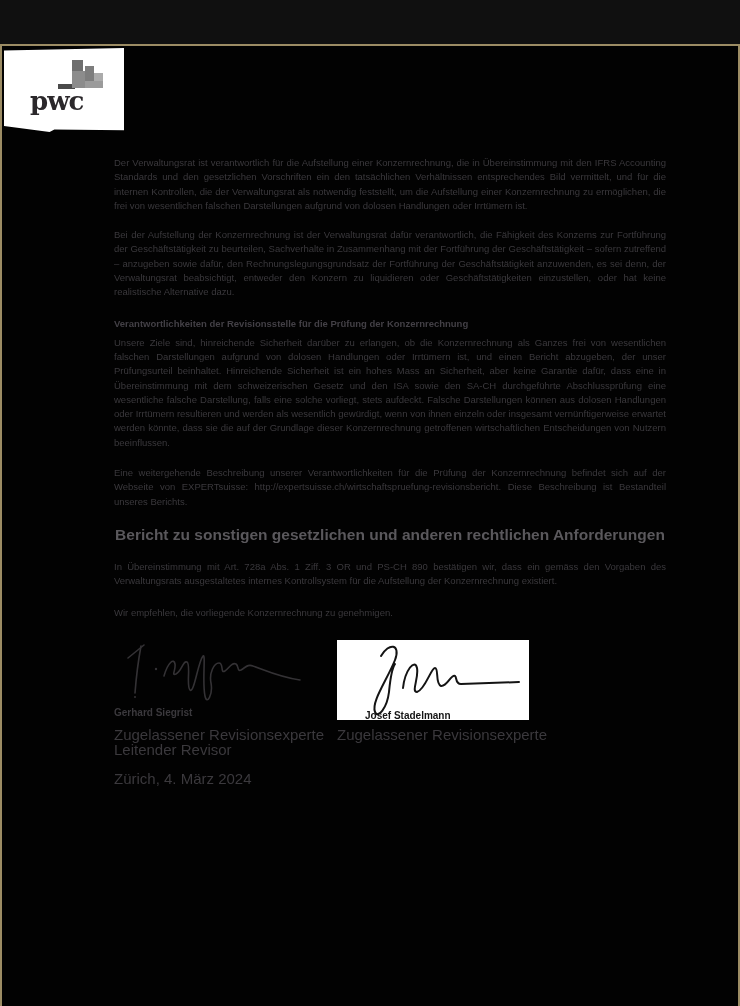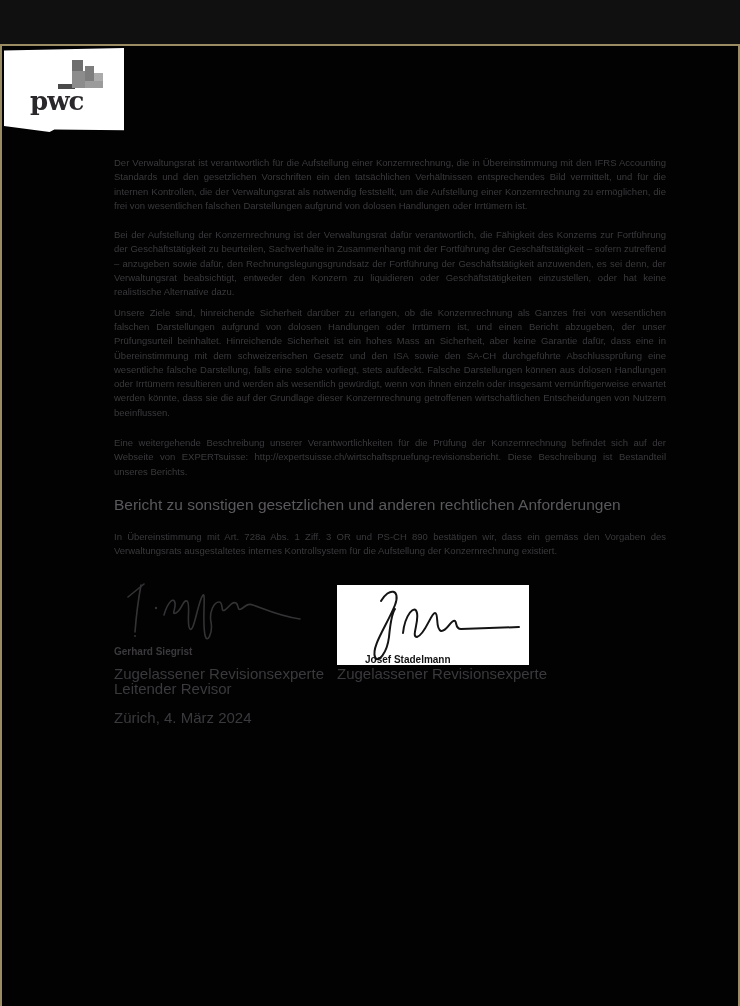--- a/index.html
+++ b/index.html
@@ -33,33 +33,33 @@
     color:var(--body_text,#3b393d);
     font-size:9.5px; line-height:14.3px;
     text-align:justify;
   }
   .content p { margin-top:15px; }
   .content h3 {
     font-size:9.5px; line-height:13px; font-weight:bold;
     color:var(--heading_text,#434046); text-align:left;
   }
   .content h2 {
-    font-size:15.5px; line-height:20px; font-weight:normal;
-    color:var(--big_heading_text,#5a585c); text-align:left;
+    font-size:15.5px; line-height:20px; font-weight:bold;
+    color:var(--big_heading_text,#5a585c); text-align:center;
     margin-top:16px;
   }
   .mt0{margin-top:0 !important;} .mt6{margin-top:6px !important;}
   .mt14{margin-top:14px !important;} .mt15{margin-top:15px !important;}
   .mt16{margin-top:16px !important;} .mt17{margin-top:17px !important;}
   .mt12{margin-top:12px !important;}
   
   .sig-area { position:relative; height:170px; }
   .sig-left-svg { position:absolute; left:0; top:4px; }
   .sig-white-box {
-    position:absolute; left:223px; top:14px;
+    position:absolute; left:223px; top:8px;
     width:192px; height:80px; background:var(--logo_bg,#ffffff);
     overflow:hidden;
   }
   .sig-right-svg { position:absolute; left:0; top:0; }
   .sig-right-name {
     position:absolute; left:28px; bottom:-3px;
     color:#141414; font-weight:bold; font-size:10px; white-space:nowrap;
   }
   .sig-name {
     position:absolute; left:0; top:74px;
@@ -85,25 +85,27 @@
       <div class="logo-block" style="left:81px;top:33px;width:18px;height:7px;background:#9b9b9b;"></div>
     </div>
     <div class="logo-text">pwc</div>
   </div>
 
   <main class="content">
 
     <p class="mt6">Der Verwaltungsrat ist verantwortlich für die Aufstellung einer Konzernrechnung, die in Übereinstimmung mit den IFRS Accounting Standards und den gesetzlichen Vorschriften ein den tatsächlichen Verhältnissen entsprechendes Bild vermittelt, und für die internen Kontrollen, die der Verwaltungsrat als notwendig feststellt, um die Aufstellung einer Konzernrechnung zu ermöglichen, die frei von wesentlichen falschen Darstellungen aufgrund von dolosen Handlungen oder Irrtümern ist.</p>
     <p class="mt15">Bei der Aufstellung der Konzernrechnung ist der Verwaltungsrat dafür verantwortlich, die Fähigkeit des Konzerns zur Fortführung der Geschäftstätigkeit zu beurteilen, Sachverhalte in Zusammenhang mit der Fortführung der Geschäftstätigkeit – sofern zutreffend – anzugeben sowie dafür, den Rechnungslegungsgrundsatz der Fortführung der Geschäftstätigkeit anzuwenden, es sei denn, der Verwaltungsrat beabsichtigt, entweder den Konzern zu liquidieren oder Geschäftstätigkeiten einzustellen, oder hat keine realistische Alternative dazu.</p>
 
+    <h3 class="mt17">Verantwortlichkeiten der Revisionsstelle für die Prüfung der Konzernrechnung</h3>
     <p class="mt6">Unsere Ziele sind, hinreichende Sicherheit darüber zu erlangen, ob die Konzernrechnung als Ganzes frei von wesentlichen falschen Darstellungen aufgrund von dolosen Handlungen oder Irrtümern ist, und einen Bericht abzugeben, der unser Prüfungsurteil beinhaltet. Hinreichende Sicherheit ist ein hohes Mass an Sicherheit, aber keine Garantie dafür, dass eine in Übereinstimmung mit dem schweizerischen Gesetz und den ISA sowie den SA-CH durchgeführte Abschlussprüfung eine wesentliche falsche Darstellung, falls eine solche vorliegt, stets aufdeckt. Falsche Darstellungen können aus dolosen Handlungen oder Irrtümern resultieren und werden als wesentlich gewürdigt, wenn von ihnen einzeln oder insgesamt vernünftigerweise erwartet werden könnte, dass sie die auf der Grundlage dieser Konzernrechnung getroffenen wirtschaftlichen Entscheidungen von Nutzern beeinflussen.</p>
     <p class="mt16">Eine weitergehende Beschreibung unserer Verantwortlichkeiten für die Prüfung der Konzernrechnung befindet sich auf der Webseite von EXPERTsuisse: http://expertsuisse.ch/wirtschaftspruefung-revisionsbericht. Diese Beschreibung ist Bestandteil unseres Berichts.</p>
 
     <h2 class="mt16">Bericht zu sonstigen gesetzlichen und anderen rechtlichen Anforderungen</h2>
     <p class="mt15">In Übereinstimmung mit Art. 728a Abs. 1 Ziff. 3 OR und PS-CH 890 bestätigen wir, dass ein gemäss den Vorgaben des Verwaltungsrats ausgestaltetes internes Kontrollsystem für die Aufstellung der Konzernrechnung existiert.</p>
+    <p class="mt17">Wir empfehlen, die vorliegende Konzernrechnung zu genehmigen.</p>
 
     <div class="sig-area mt12">
 
       <svg class="sig-left-svg" width="190" height="66" viewBox="0 0 190 66">
         <g fill="none" stroke="#343235" stroke-width="1.6" stroke-linecap="round">
           <path d="M14 22 L30 9"></path>
           <path d="M27 10 C24 26 22 44 21 57"></path>
           <circle cx="21" cy="61" r="1" fill="#343235" stroke="none"></circle>
           <circle cx="42" cy="33" r="1.2" fill="#343235" stroke="none"></circle>
           <path d="M50 40 C54 26 60 22 61 28 C62 34 57 40 62 38 C68 35 69 24 73 26 C77 28 72 50 76 54 C80 58 84 26 89 20 C92 17 88 46 91 60 C93 70 99 58 97 47 C95 37 100 27 105 27 C110 27 106 38 111 35 C116 31 118 26 122 28 C125 30 123 36 127 34 C132 31 134 28 139 30 C148 33 165 41 186 44"></path>

